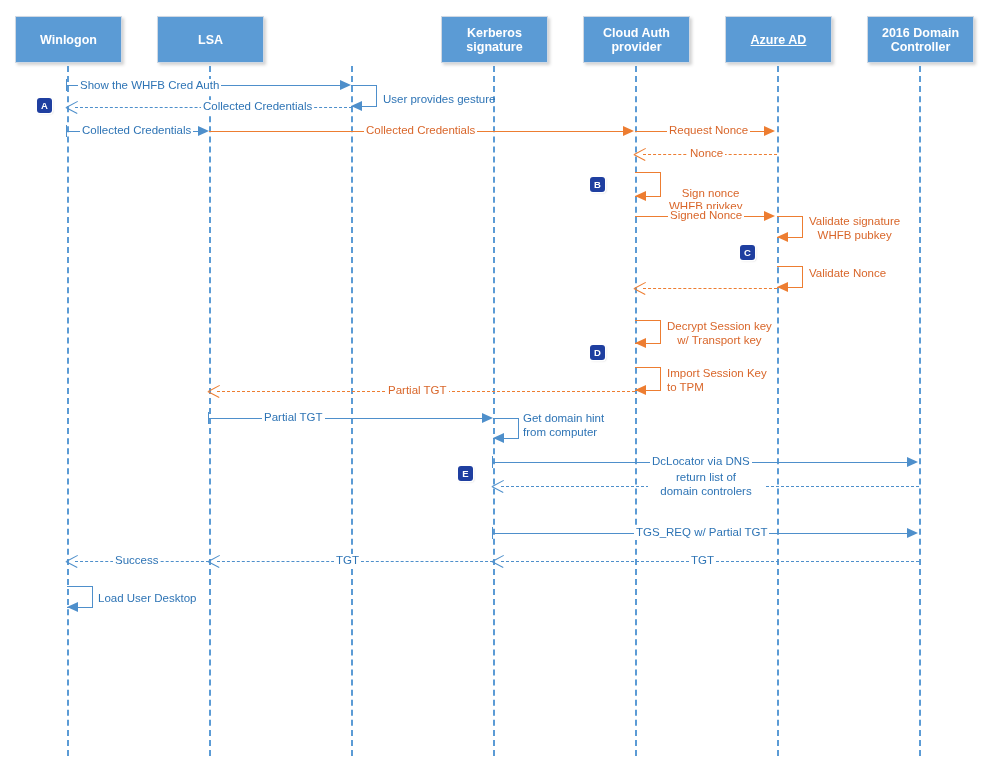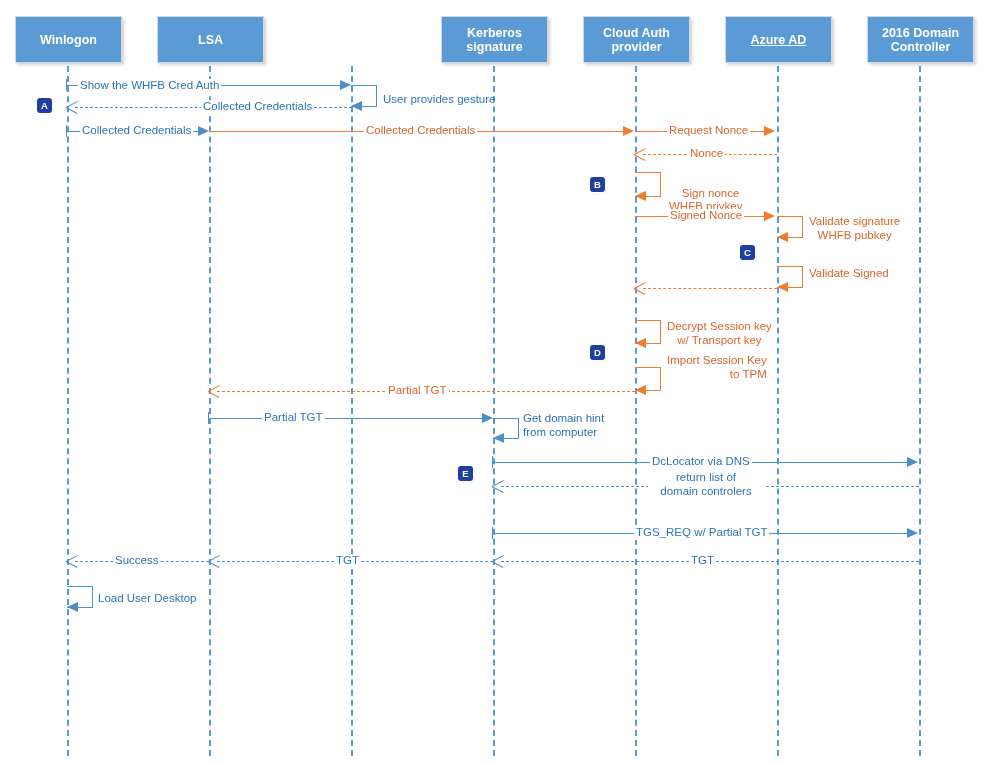--- a/index.html
+++ b/index.html
@@ -120,38 +120,38 @@
 
   <div class="selfloop orange" style="left:777px;top:216px;width:26px;height:22px;"></div>
   <div class="ahead l orange" style="left:777px;top:232px;"></div>
   <div class="lbl orange nobg" style="left:807px;top:215px;white-space:pre-line;text-align:center;">Validate signature
 WHFB pubkey</div>
 
   <div class="badge" style="left:740px;top:245px;">C</div>
 
   <div class="selfloop orange" style="left:777px;top:266px;width:26px;height:22px;"></div>
   <div class="ahead l orange" style="left:777px;top:282px;"></div>
-  <div class="lbl orange nobg" style="left:807px;top:267px;">Validate Signed</div>
+  <div class="lbl orange nobg" style="left:807px;top:267px;">Validate Nonce</div>
 
   <div class="msg orange dashed" style="left:643px;top:288px;width:134px;"></div>
   <div class="openhead" style="left:634px;top:288px;">
     <span style="border-top-color:#ED7D31;transform-origin:0 0;transform:rotate(-28deg);"></span>
     <span style="border-top-color:#ED7D31;transform-origin:0 0;transform:rotate(28deg);"></span>
   </div>
 
   <div class="selfloop orange" style="left:635px;top:320px;width:26px;height:24px;"></div>
   <div class="ahead l orange" style="left:635px;top:338px;"></div>
   <div class="lbl orange nobg" style="left:665px;top:320px;white-space:pre-line;text-align:center;">Decrypt Session key
 w/ Transport key</div>
 
   <div class="badge" style="left:590px;top:345px;">D</div>
 
   <div class="selfloop orange" style="left:635px;top:367px;width:26px;height:24px;"></div>
   <div class="ahead l orange" style="left:635px;top:385px;"></div>
-  <div class="lbl orange nobg" style="left:665px;top:354px;white-space:pre-line;text-align:right;">Import Session Key
+  <div class="lbl orange nobg" style="left:665px;top:367px;white-space:pre-line;text-align:left;">Import Session Key
 to TPM</div>
 
   <div class="msg orange dashed" style="left:217px;top:391px;width:418px;"></div>
   <div class="openhead" style="left:208px;top:391px;">
     <span style="border-top-color:#ED7D31;transform-origin:0 0;transform:rotate(-28deg);"></span>
     <span style="border-top-color:#ED7D31;transform-origin:0 0;transform:rotate(28deg);"></span>
   </div>
   <div class="lbl orange" style="left:386px;top:384px;">Partial TGT</div>
 
   <div class="msg blue" style="left:209px;top:418px;width:274px;"></div>

